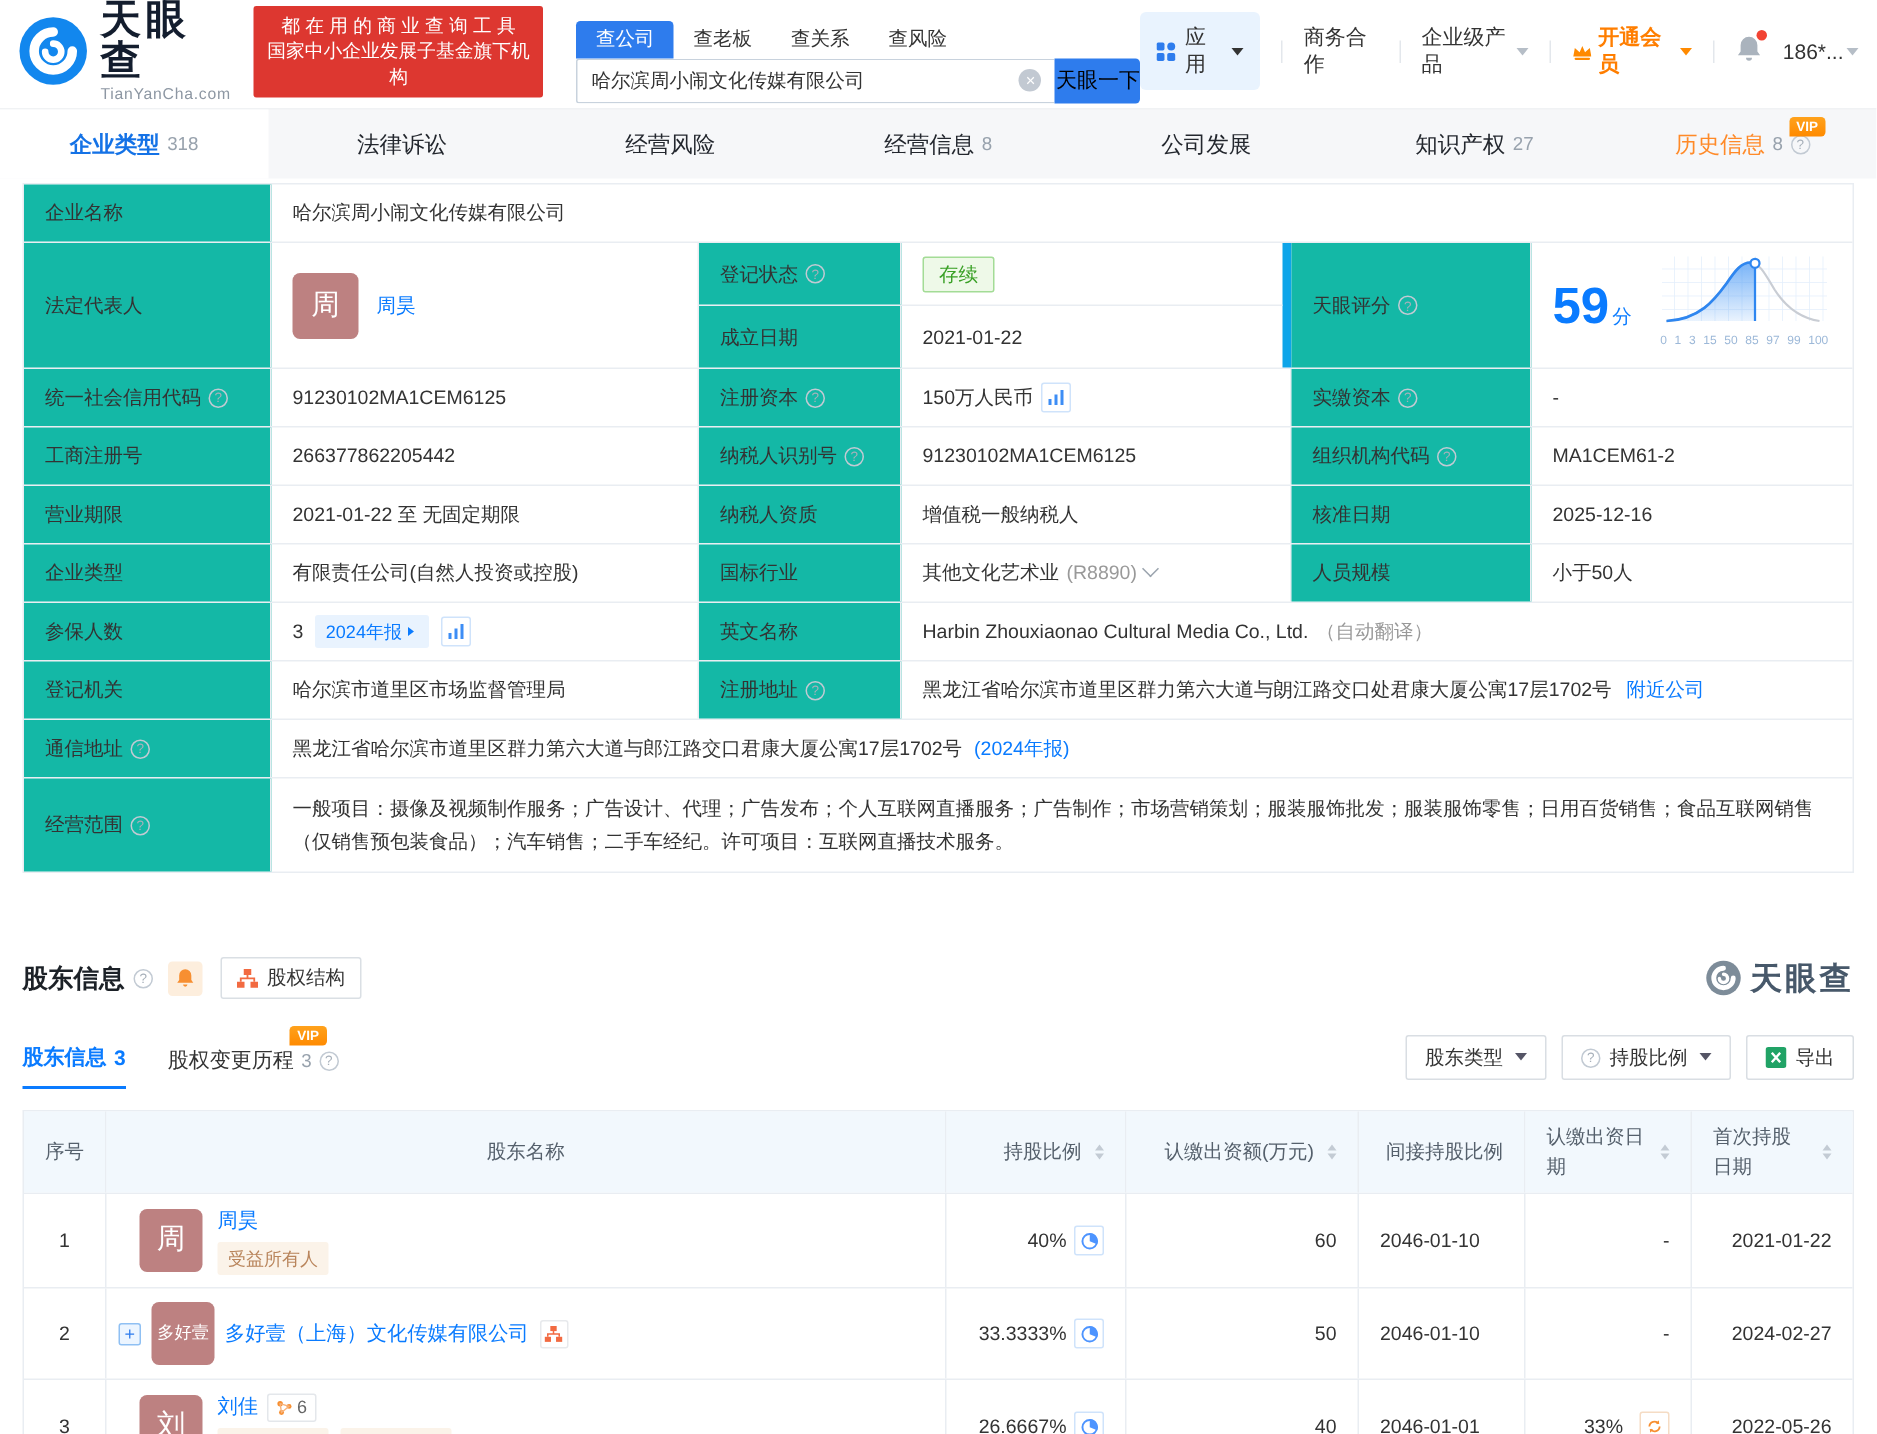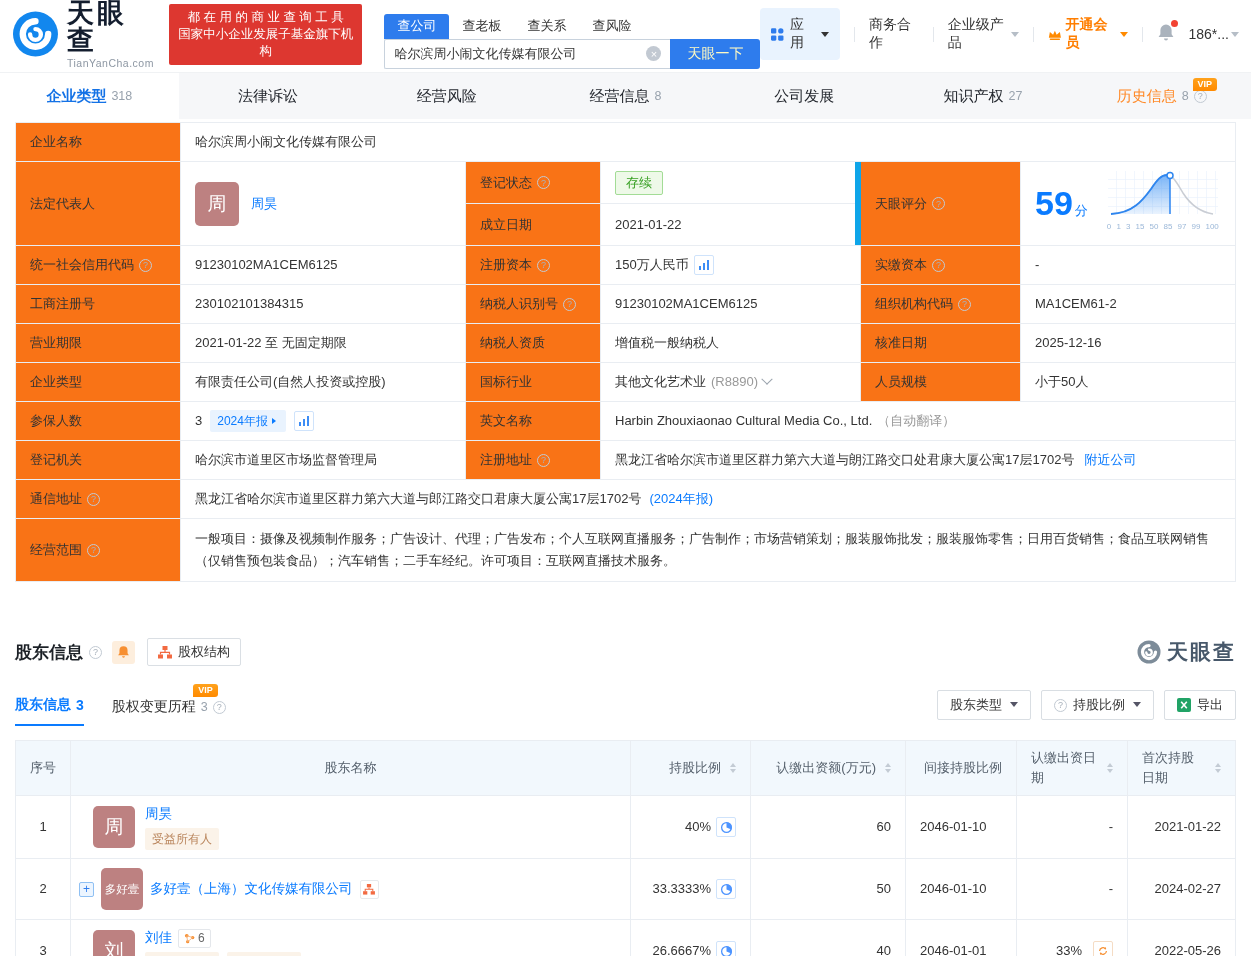--- a/index.html
+++ b/index.html
@@ -22,21 +22,21 @@
   .stab{padding:3px 13px 4px;color:#333;cursor:pointer}
   .stab.active{background:#2e7ced;color:#fff;border-radius:3px 3px 0 0}
   .srow{display:flex;height:30px}
   .sbox{flex:1;border:1px solid #c8d2dd;border-right:none;border-radius:2px 0 0 2px;
         display:flex;align-items:center;padding:0 9px;background:#fff}
   .sbox input{border:none;outline:none;flex:1;font-size:13px;color:#333;background:transparent;
         font-family:inherit}
   .clear-icon{width:15px;height:15px;border-radius:50%;background:#c2c9d2;color:#fff;
         display:inline-flex;align-items:center;justify-content:center;font-size:11px;cursor:pointer}
   .clear-icon::after{content:"×"}
-  .sbtn{width:90px;background:#2e7ced;color:#fef9c3;font-size:14px;border:none;border-radius:0 3px 3px 0;
+  .sbtn{width:57px;background:#2e7ced;color:#000000;font-size:14px;border:none;border-radius:0 3px 3px 0;
         display:flex;align-items:center;justify-content:center;cursor:pointer}
   .topright{margin-left:auto;display:flex;align-items:center;font-size:14px;color:#333}
   .appbtn{background:#e9f3fe;border-radius:4px;padding:8px 11px;display:flex;align-items:center;
         gap:6px;cursor:pointer}
   .car{display:inline-block;width:0;height:0;border:4px solid transparent;
         border-top:5px solid currentColor;margin-top:5px;margin-left:2px}
   .tdiv{width:1px;height:15px;background:#e3e7ec;margin:0 14px}
   .navitem{cursor:pointer;display:flex;align-items:center}
   .vipnav{color:#ff7e00;font-weight:bold;display:flex;align-items:center;gap:4px;cursor:pointer}
   .bellwrap{position:relative;cursor:pointer;margin-right:14px}
@@ -55,21 +55,21 @@
   .q{display:inline-flex;width:13px;height:13px;border:1px solid #c2cad3;border-radius:50%;
      color:#a7b0ba;font-size:9px;align-items:center;justify-content:center;flex:none;cursor:pointer}
   .q::after{content:"?"}
   
   .info{margin:3px 15px 0;border:1px solid #e9edf2;font-size:13px}
   .irow{display:grid;border-bottom:1px solid #e9edf2}
   .irow:last-child{border-bottom:none}
   .cell{padding:8px 14px;display:flex;align-items:center;gap:5px;border-right:1px solid #e9edf2;
         min-height:38px;line-height:20px}
   .cell:last-child{border-right:none}
-  .lbl{background:#f97316}
+  .lbl{background:#14b8a6}
   .avatar{width:44px;height:44px;border-radius:5px;background:#bd8181;color:#fff;font-size:19px;
         display:flex;align-items:center;justify-content:center;flex:none;cursor:pointer}
   .g-badge{background:#eef9e8;border:1px solid #a3dc96;color:#39a025;padding:1px 10px;
         border-radius:2px;font-size:13px}
   .subwrap{display:flex;flex-direction:column;border-right:6px solid #0ea5e9}
   .subrow{flex:1;display:grid;grid-template-columns:135px 1fr}
   .subrow:first-child{border-bottom:1px solid #e9edf2}
   .subrow .cell:last-child{border-right:none}
   .iconbox{width:20px;height:20px;border:1px solid #cfe3fb;border-radius:2px;display:inline-flex;
         align-items:center;justify-content:center;flex:none;cursor:pointer;background:#fff}
@@ -332,21 +332,21 @@
     </div>
     <div class="cell lbl">
       <span>实缴资本</span>
       <span class="q"></span>
     </div>
     <div class="cell">-</div>
   </div>
 
   <div class="irow" style="grid-template-columns:165px 285px 135px 260px 160px 1fr">
     <div class="cell lbl">工商注册号</div>
-    <div class="cell">230102101384315</div>
+    <div class="cell">266377862205442</div>
     <div class="cell lbl">
       <span>纳税人识别号</span>
       <span class="q"></span>
     </div>
     <div class="cell">91230102MA1CEM6125</div>
     <div class="cell lbl">
       <span>组织机构代码</span>
       <span class="q"></span>
     </div>
     <div class="cell">MA1CEM61-2</div>

